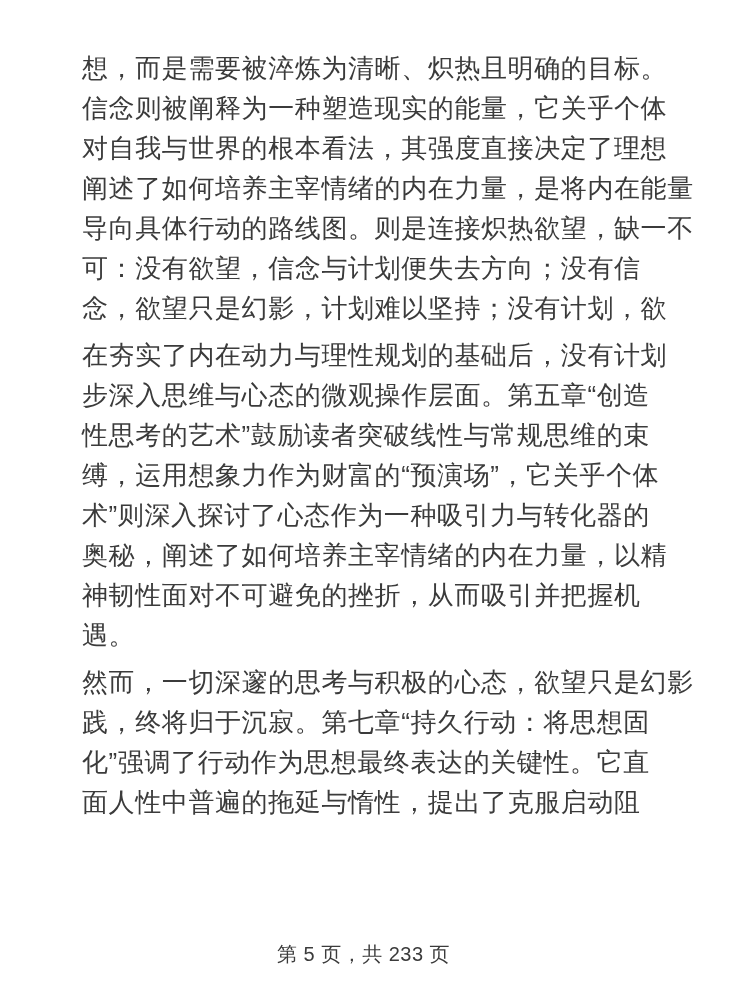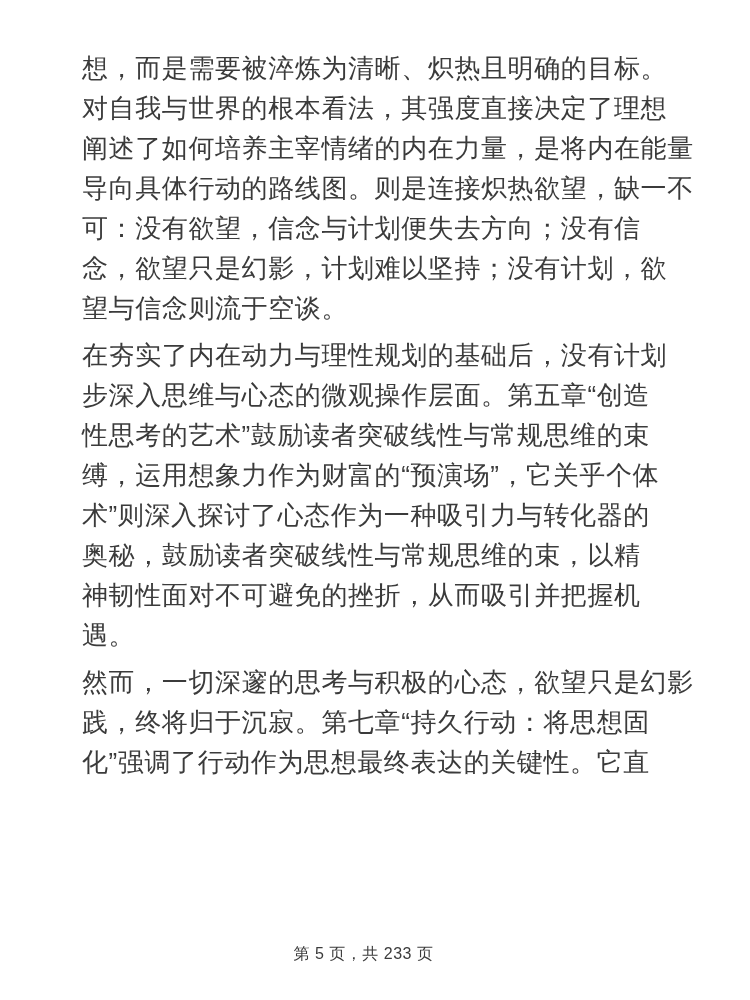--- a/index.html
+++ b/index.html
@@ -36,50 +36,51 @@
   .text-line {
     height: 40px;
     white-space: nowrap;
   }
   .page-footer {
     position: absolute;
     top: 943px;
     left: 0;
     width: 727px;
     text-align: center;
-    font-size: 16px;
+    font-size: 20px;
     line-height: 22px;
     letter-spacing: 0.5px;
     color: #3b3b3b;
   }
 </style>
 </head>
 <body>
 
 <div class="page">
   <div class="page-body">
     <div class="para">
         <div class="text-line">想，而是需要被淬炼为清晰、炽热且明确的目标。</div>
+        <div class="text-line">信念则被阐释为一种塑造现实的能量，它关乎个体</div>
         <div class="text-line">对自我与世界的根本看法，其强度直接决定了理想</div>
         <div class="text-line">阐述了如何培养主宰情绪的内在力量，是将内在能量</div>
         <div class="text-line">导向具体行动的路线图。则是连接炽热欲望，缺一不</div>
         <div class="text-line">可：没有欲望，信念与计划便失去方向；没有信</div>
         <div class="text-line">念，欲望只是幻影，计划难以坚持；没有计划，欲</div>
-        <div class="text-line">望与信念则流于空谈。</div>
       </div>
     <div class="para">
         <div class="text-line">在夯实了内在动力与理性规划的基础后，没有计划</div>
         <div class="text-line">步深入思维与心态的微观操作层面。第五章“创造</div>
         <div class="text-line">性思考的艺术”鼓励读者突破线性与常规思维的束</div>
         <div class="text-line">缚，运用想象力作为财富的“预演场”，它关乎个体</div>
         <div class="text-line">术”则深入探讨了心态作为一种吸引力与转化器的</div>
-        <div class="text-line">奥秘，鼓励读者突破线性与常规思维的束，以精</div>
+        <div class="text-line">奥秘，阐述了如何培养主宰情绪的内在力量，以精</div>
         <div class="text-line">神韧性面对不可避免的挫折，从而吸引并把握机</div>
         <div class="text-line">遇。</div>
       </div>
     <div class="para">
         <div class="text-line">然而，一切深邃的思考与积极的心态，欲望只是幻影</div>
         <div class="text-line">践，终将归于沉寂。第七章“持久行动：将思想固</div>
         <div class="text-line">化”强调了行动作为思想最终表达的关键性。它直</div>
+        <div class="text-line">面人性中普遍的拖延与惰性，提出了克服启动阻</div>
       </div>
   </div>
   <div class="page-footer">第 5 页，共 233 页</div>
 </div>
 
 </body></html>

